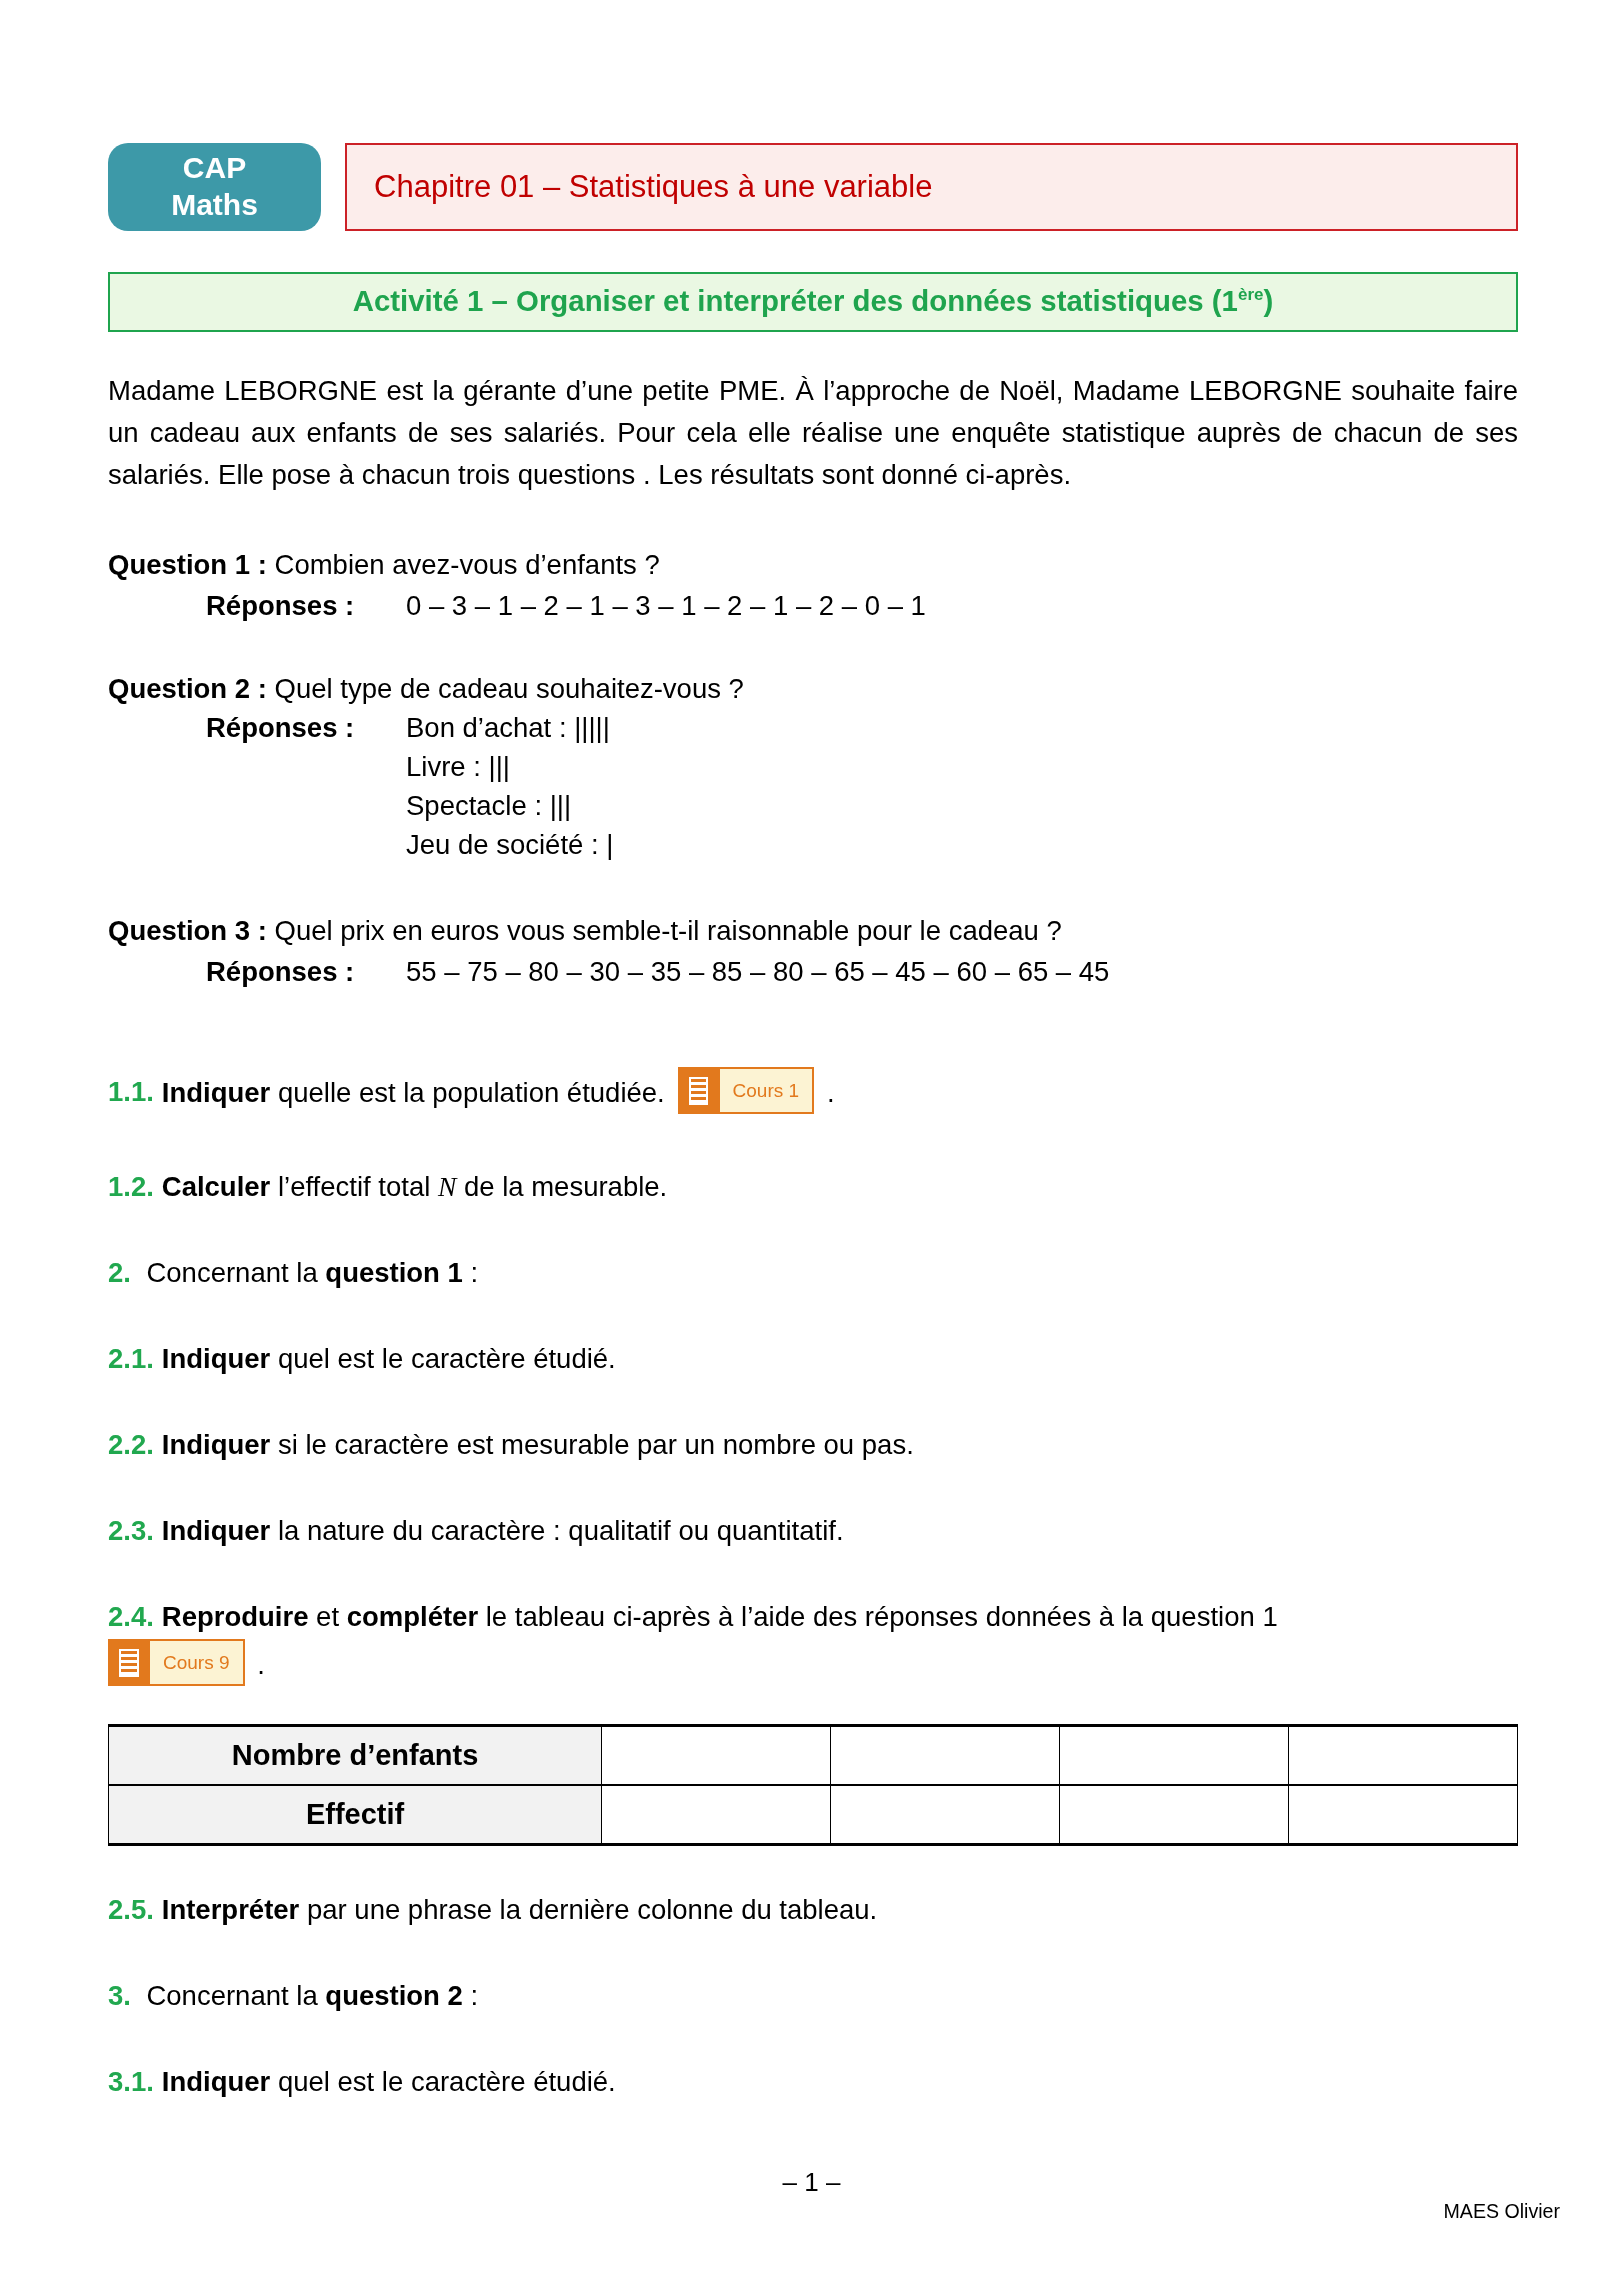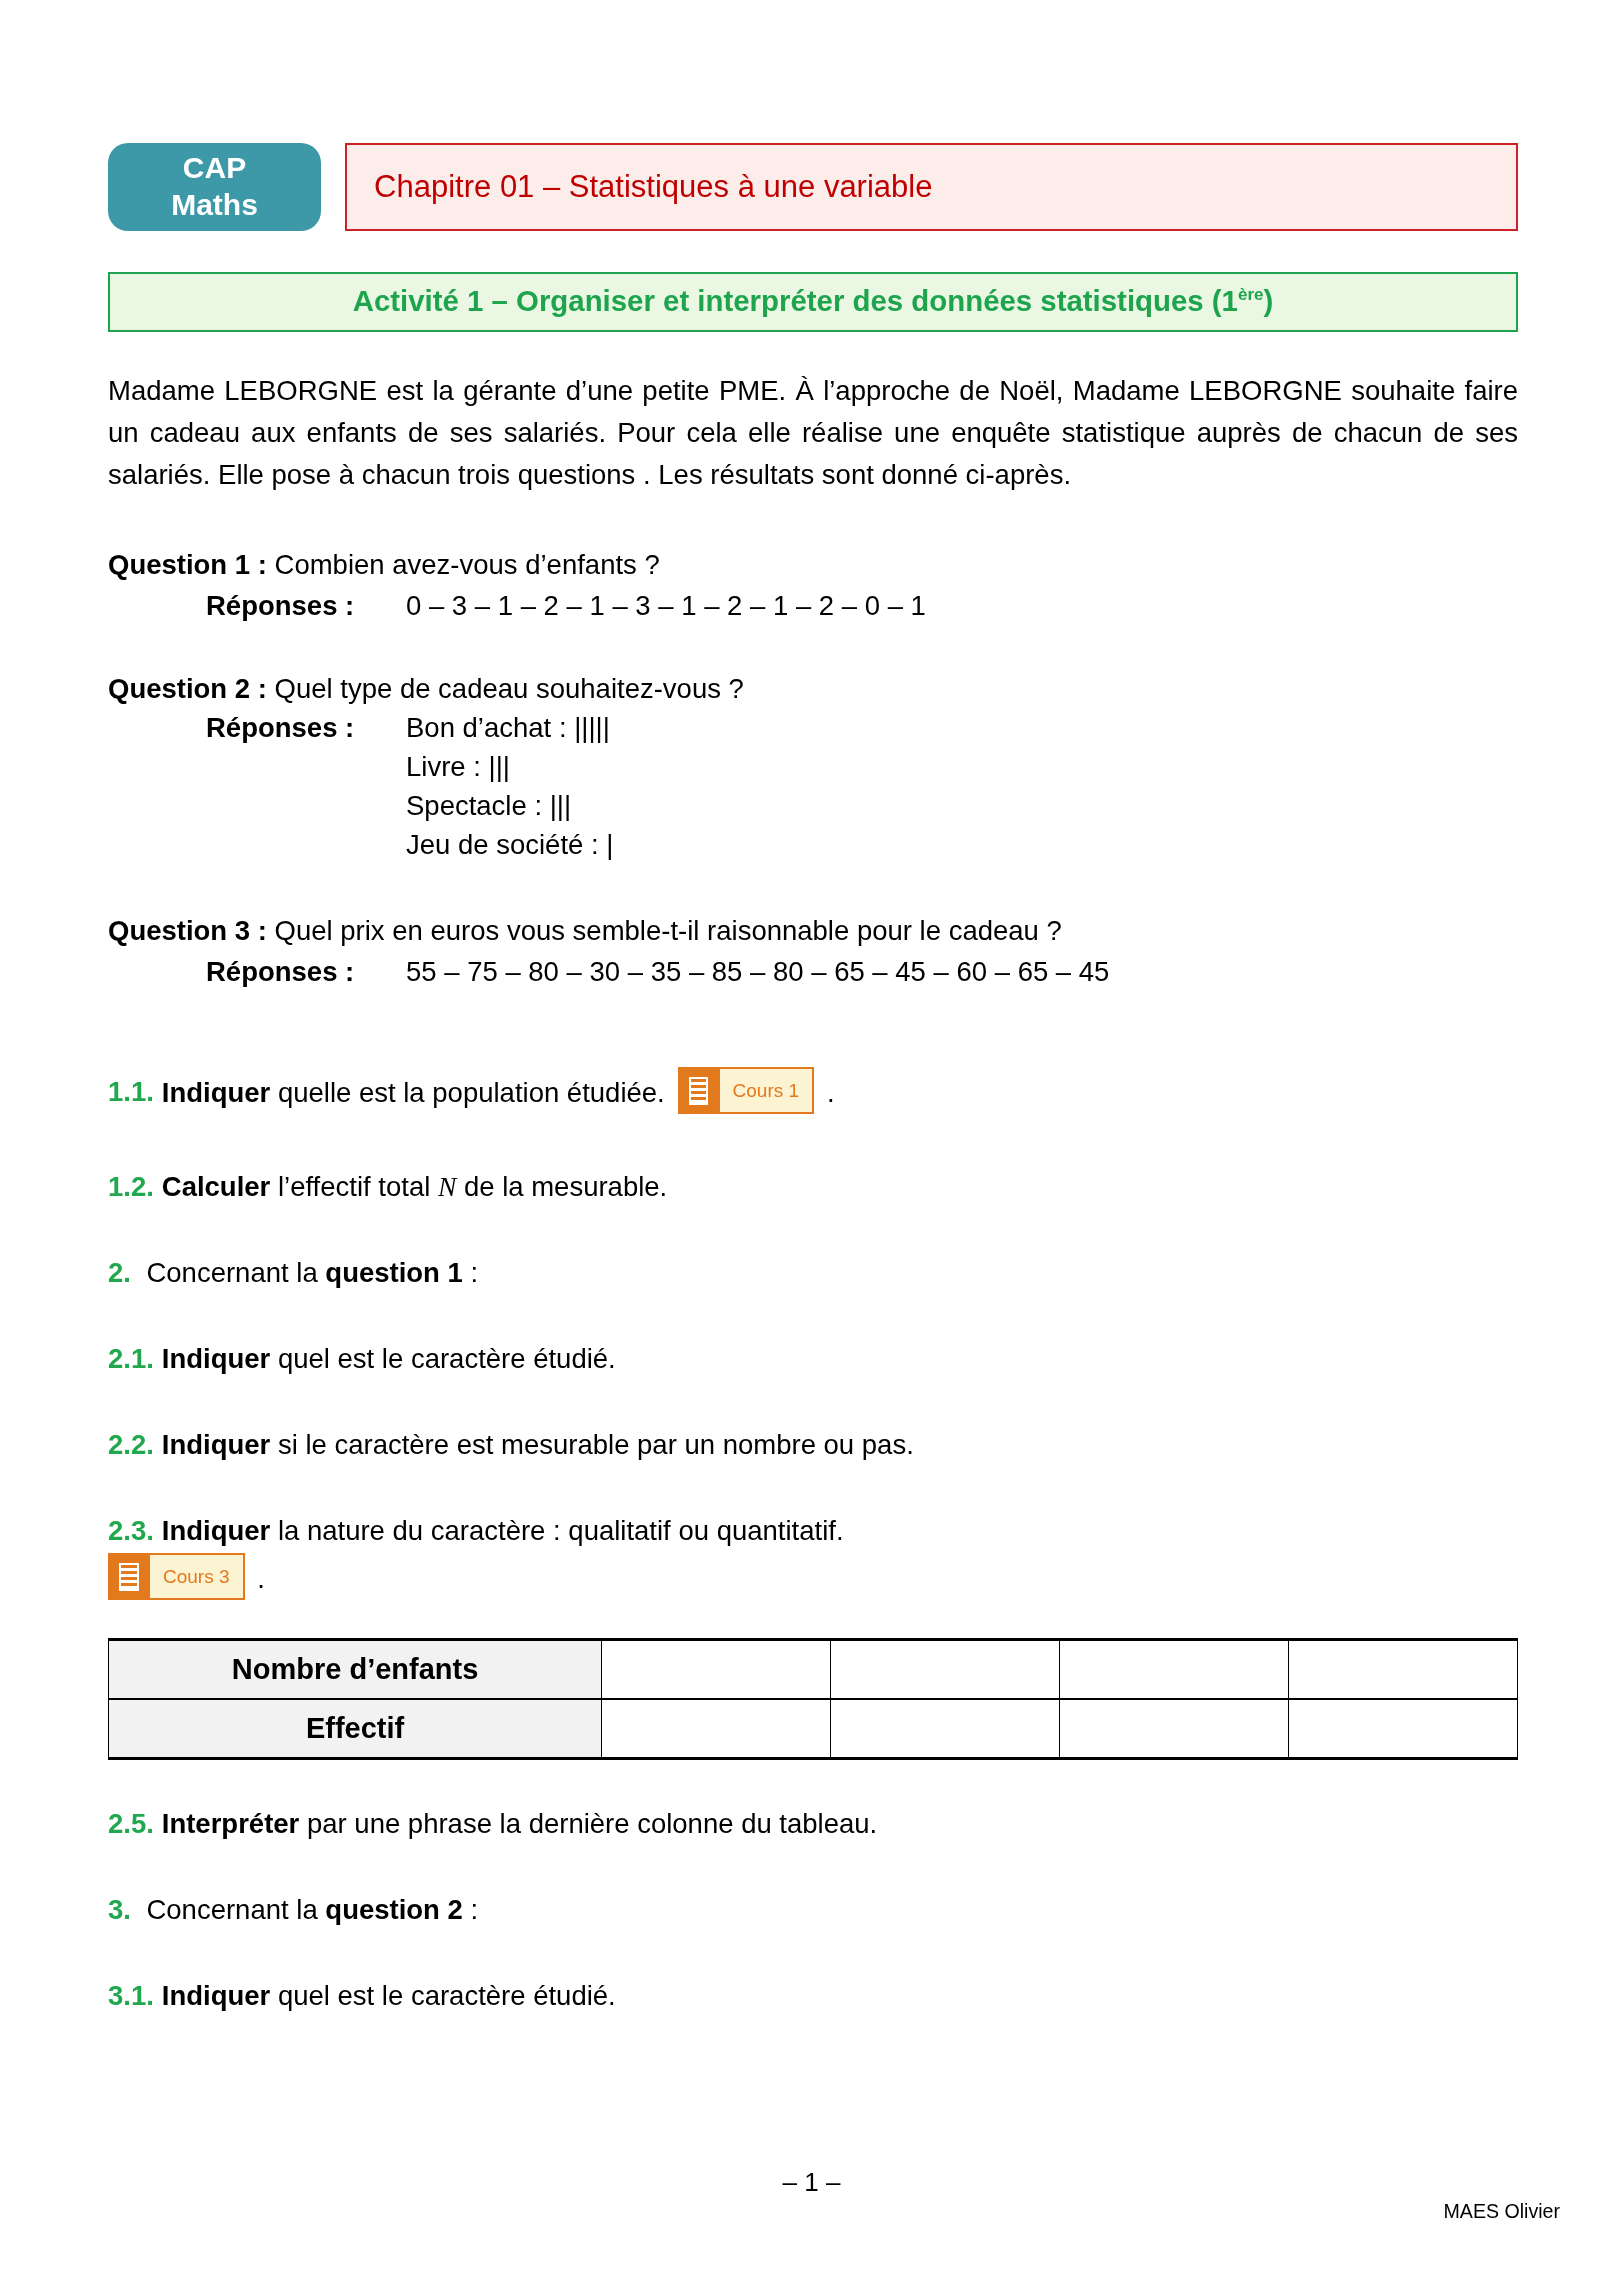--- a/index.html
+++ b/index.html
@@ -153,26 +153,29 @@
   </div>
 
   <div class="task">
     <span class="num">2.2.</span><span class="b">Indiquer</span><span> si le caractère est mesurable par un nombre ou pas.</span>
   </div>
 
   <div class="task">
     <span class="num">2.3.</span><span class="b">Indiquer</span><span> la nature du caractère : qualitatif ou quantitatif.</span>
   </div>
 
+  <div class="task">
+    <span class="num">2.4.</span><span class="b">Reproduire</span><span> et </span><span class="b">compléter</span><span> le tableau ci-après à l’aide des réponses données à la question 1</span>
+  </div>
   <div class="task-cont">
     <span class="cours-badge" style="margin-left:0;">
         <span class="cb-icon">
           <span class="doc-glyph"></span>
         </span>
-        <span class="cb-label">Cours 3</span>
+        <span class="cb-label">Cours 9</span>
       </span><span> .</span>
   </div>
 
   <table class="data-table">
     <colgroup>
       <col style="width:35%">
         <col style="width:16.25%">
         <col style="width:16.25%">
         <col style="width:16.25%">
         <col style="width:16.25%">

